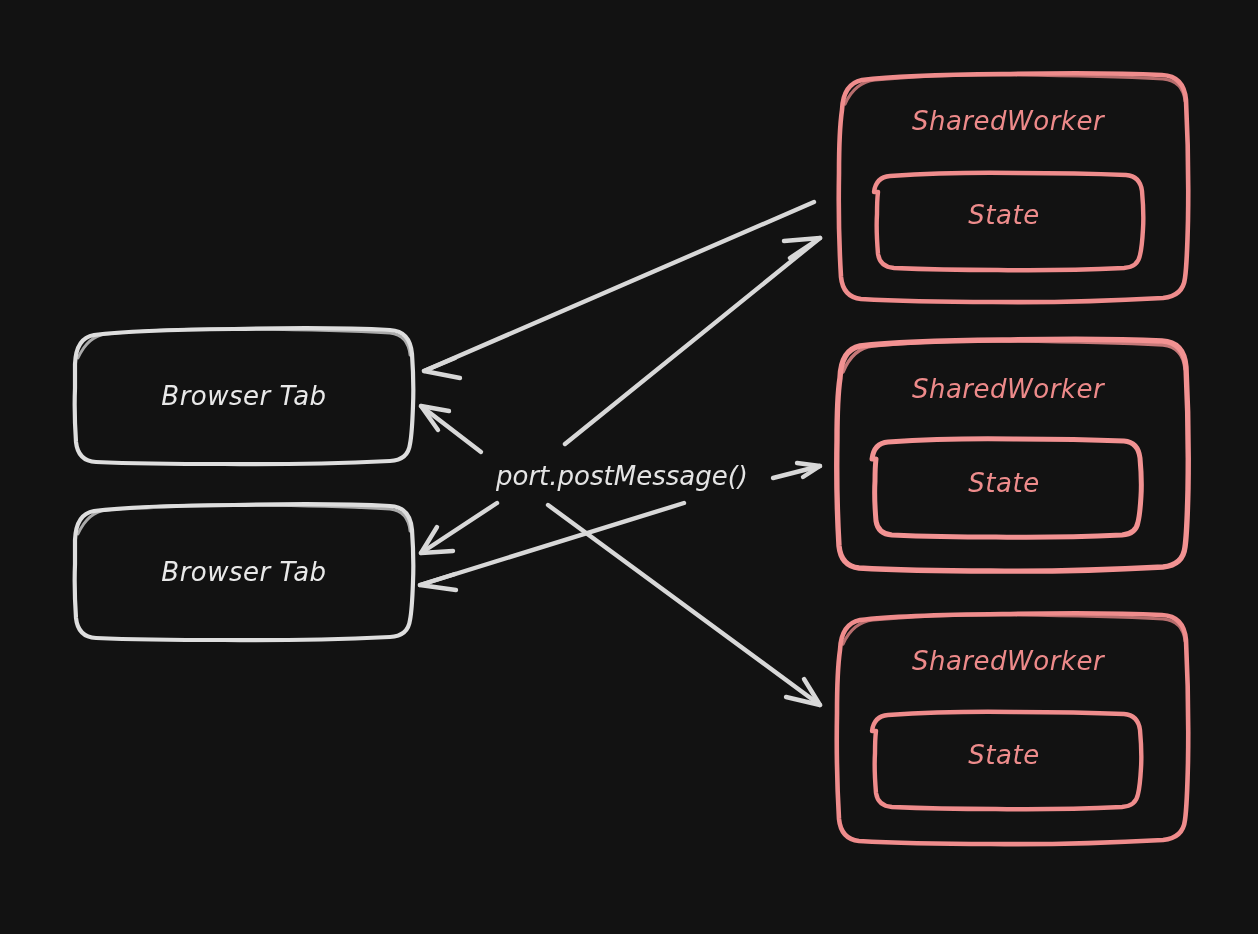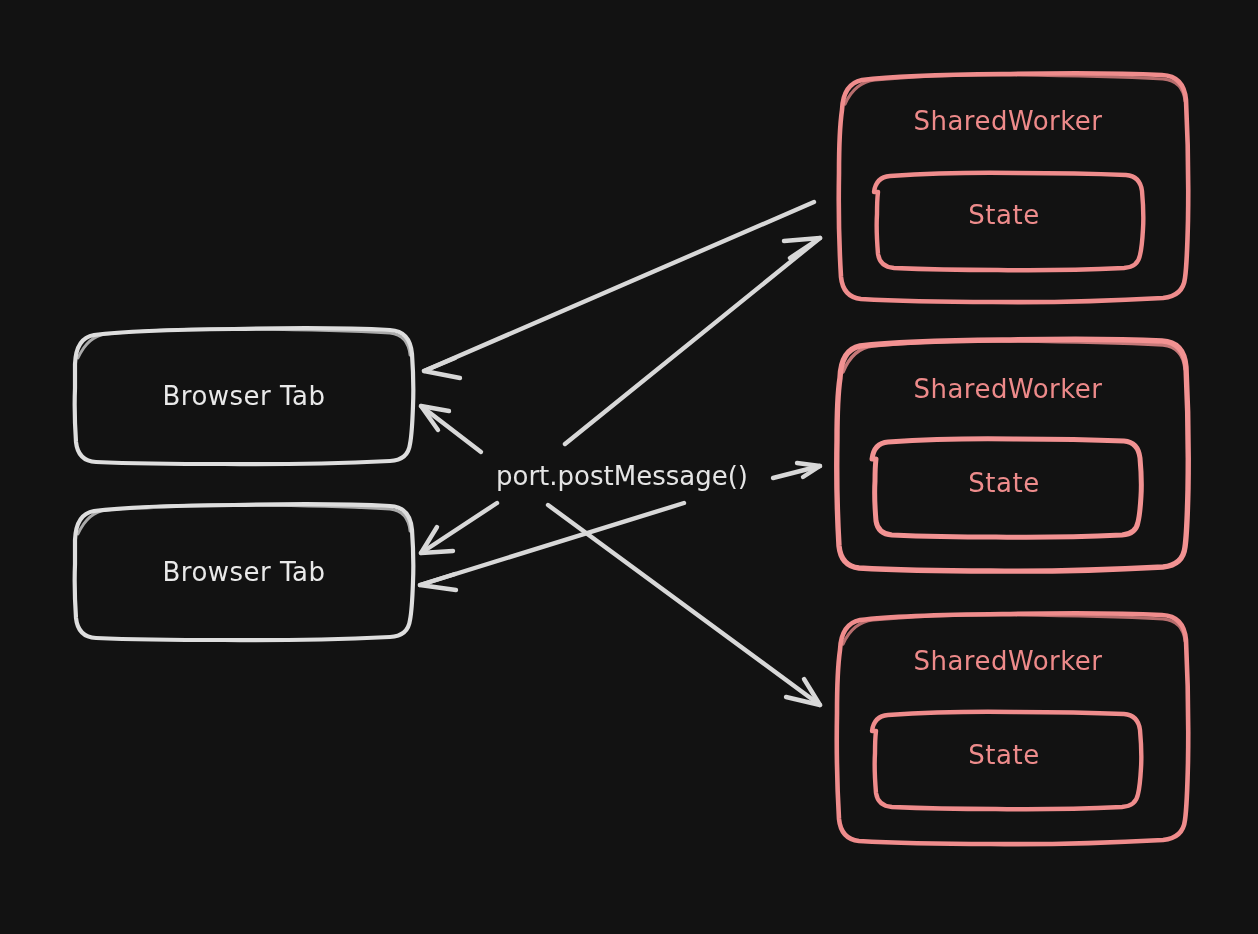--- a/index.html
+++ b/index.html
@@ -11,20 +11,21 @@
     width: 1258px;
     height: 934px;
     overflow: hidden;
     font-family: "DejaVu Sans", sans-serif;
   }
   #canvas {
     position: relative;
     width: 1258px;
     height: 934px;
     background: #121212;
+    font-style: italic;
   }
   svg#scene {
     position: absolute;
     top: 0;
     left: 0;
     width: 1258px;
     height: 934px;
   }
   .node-label {
     font-family: "DejaVu Sans", sans-serif;

